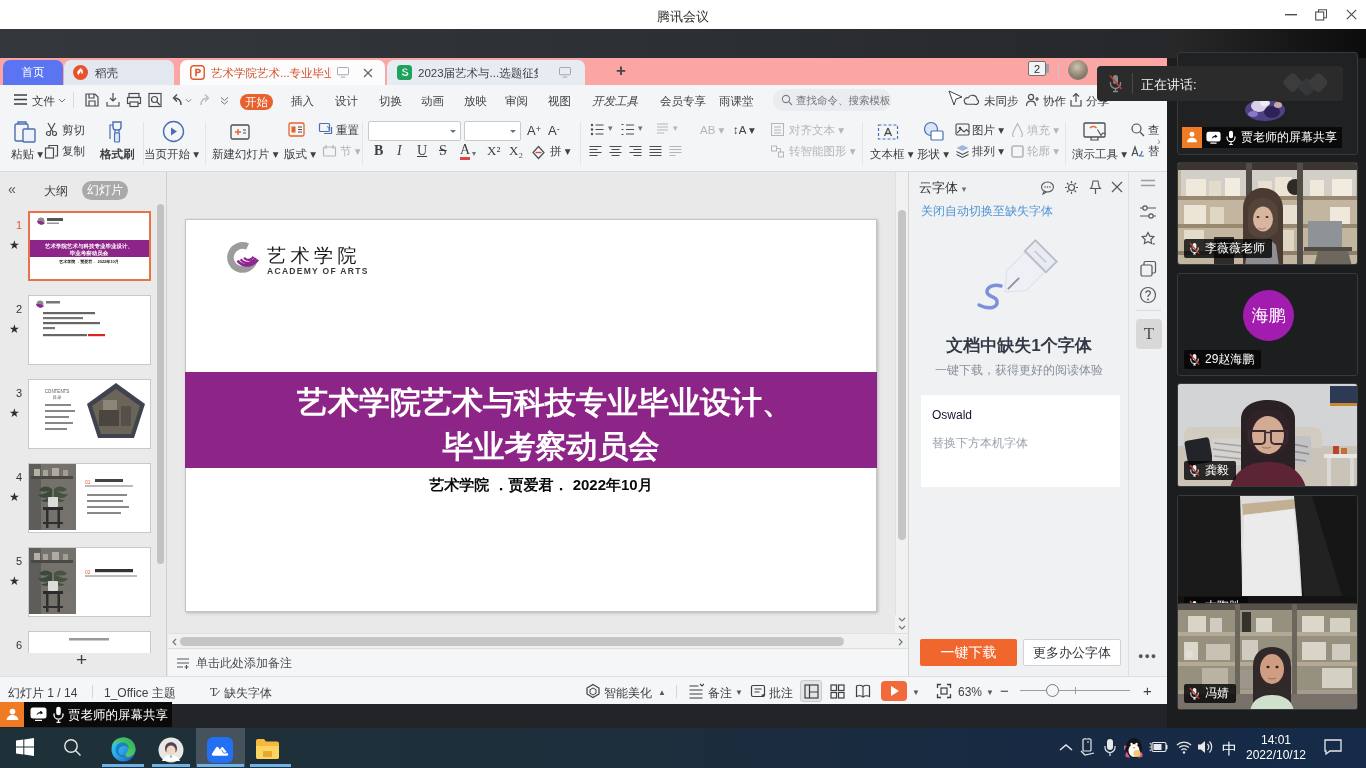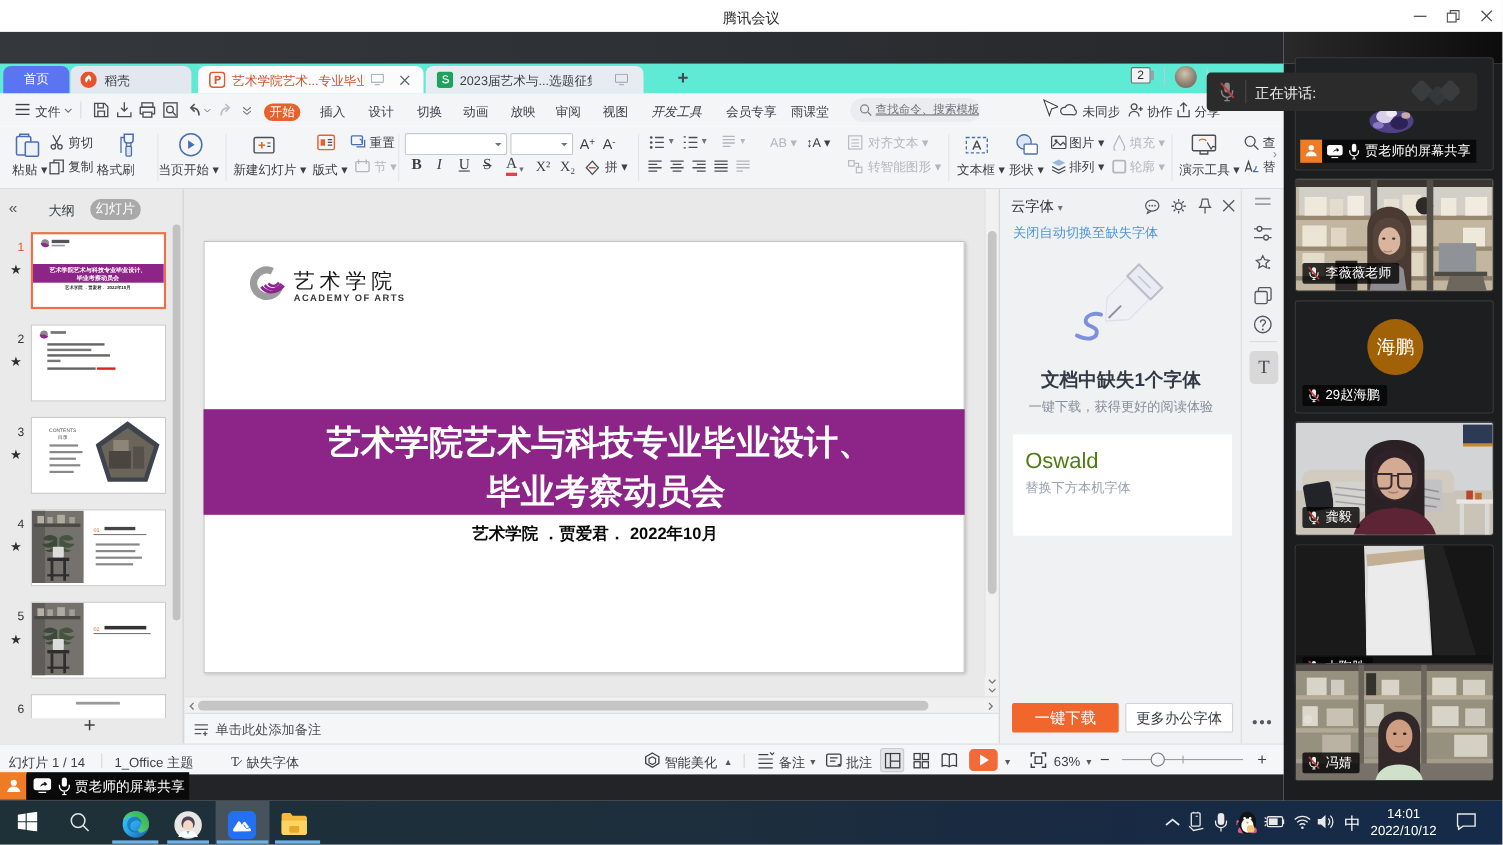--- a/index.html
+++ b/index.html
@@ -9,21 +9,21 @@
 
 
 #titlebar{left:0;top:0;width:1366px;height:15px;background:#fff;z-index:5;}
 #titlebar .t{position:absolute;left:0;right:0;top:8px;text-align:center;font-size:13px;color:#2e2e2e;}
 
 
 #wpsbar{left:0;top:29px;width:1167px;height:29px;background:linear-gradient(90deg,#34373b 0%,#2c2f33 60%,#26282b 100%);}
 #meettop{left:1167px;top:29px;width:199px;height:29px;background:linear-gradient(90deg,#29292a 0%,#0c0c0d 100%);}
 
 
-#tabbar{left:0;top:58px;width:1167px;height:27px;background:#5eead4;font-size:11.5px;}
+#tabbar{left:0;top:58px;width:1167px;height:27px;background:#fca5a5;font-size:11.5px;}
 .tab{position:absolute;top:2px;height:25px;}
 #tab-home{left:3px;width:60px;background:#5b74f1;color:#fff;text-align:center;line-height:25px;border-radius:7px 7px 0 0;}
 #tab-dk{left:64px;width:110px;background:#e3e8f0;border-radius:7px 7px 0 0;color:#3a3d42;}
 #tab-doc{left:180px;width:205px;background:#fcfcfd;border-radius:7px 7px 0 0;color:#d0502c;}
 #tab-sheet{left:387px;width:198px;background:#e7ecf2;border-radius:7px 7px 0 0;color:#3d4046;}
 .ticon{position:absolute;left:10px;top:5px;width:15px;height:15px;border-radius:3px;font-size:11px;font-weight:bold;text-align:center;line-height:15px;}
 .tnm{position:absolute;left:31px;top:6px;white-space:nowrap;overflow:hidden;max-width:120px;}
 .tmon{position:absolute;top:7px;width:12px;height:11px;}
 #tabplus{position:absolute;left:616px;top:3px;font-size:17px;color:#43464b;font-weight:bold;}
 #cntbox{position:absolute;left:1028px;top:3px;width:18px;height:15px;border:1px solid #6e7277;border-radius:2px;font-size:11px;color:#2e2e2e;text-align:center;line-height:14px;background:#f2f3f5;}
@@ -71,21 +71,21 @@
 #hscroll{position:absolute;left:0;top:461px;width:740px;height:15px;background:#f1f1f1;border-top:1px solid #e0e0e0;}
 #hthumb{position:absolute;left:12px;top:3px;width:664px;height:9px;background:#c5c5c5;border-radius:5px;}
 #notes{position:absolute;left:168px;top:476px;width:740px;height:28px;background:#f5f6f7;border-top:1px solid #dcdee1;font-size:12px;color:#4a4d52;line-height:28px;}
 
 #fontpanel{position:absolute;left:908px;top:0;width:220px;height:504px;background:#eff1f3;border-left:1px solid #d5d5d5;}
 #fp-head{position:absolute;left:10px;top:7px;font-size:13px;color:#2e3238;}
 #fp-link{position:absolute;left:12px;top:31px;font-size:12px;color:#4e94d5;}
 #fp-title{position:absolute;left:0;top:162px;width:220px;text-align:center;font-size:17px;font-weight:bold;color:#333a45;}
 #fp-sub{position:absolute;left:0;top:190px;width:220px;text-align:center;font-size:12px;color:#878f9b;}
 #fp-card{position:absolute;left:12px;top:223px;width:199px;height:92px;background:#fff;}
-#fp-oswald{position:absolute;left:11px;top:13px;font-size:20px;color:#4d7c0f;}
+#fp-oswald{position:absolute;left:11px;top:13px;font-size:12px;color:#0f172a;}
 #fp-rep{position:absolute;left:11px;top:40px;font-size:12px;color:#9aa2ac;}
 #fp-row{position:absolute;left:0;top:59px;width:199px;height:33px;background:#fafbfc;border-top:1px solid #eef0f2;}
 #btn-dl{position:absolute;left:11px;top:467px;width:97px;height:27px;background:#f0662c;border-radius:2px;color:#fff;font-size:14px;text-align:center;line-height:27px;}
 #btn-more{position:absolute;left:114px;top:467px;width:98px;height:27px;background:#fff;border:1px solid #cfd2d6;border-radius:2px;color:#34383e;font-size:13px;text-align:center;line-height:25px;}
 
 #rightstrip{position:absolute;left:1128px;top:0;width:39px;height:504px;background:#f0f1f2;border-left:1px solid #dedede;}
 .rsi{position:absolute;left:10px;width:18px;height:18px;}
 #tbtn{position:absolute;left:7px;top:147px;width:26px;height:30px;background:#d8d8d8;border-radius:4px;color:#4a4e54;font-size:17px;text-align:center;line-height:30px;font-family:"Liberation Serif",serif;}
 #dots3{position:absolute;left:9px;top:479px;color:#55595f;font-size:9px;letter-spacing:1px;}
 
@@ -232,21 +232,21 @@
   <span class="mi" style="left:421px;">动画</span>
   <span class="mi" style="left:464px;">放映</span>
   <span class="mi" style="left:505px;">审阅</span>
   <span class="mi" style="left:548px;">视图</span>
   <span class="mi" style="left:592px;font-style:italic;">开发工具</span>
   <span class="mi" style="left:660px;">会员专享</span>
   <span class="mi" style="left:719px;">雨课堂</span>
   <div id="searchbox"><svg style="position:absolute;left:8px;top:5px;width:12px;height:12px;" viewBox="0 0 12 12">
         <circle cx="5" cy="5" r="3.6" fill="none" stroke="#7b7e84" stroke-width="1.1"></circle>
         <path d="M8 8l3 3" stroke="#7b7e84" stroke-width="1.1"></path>
-      </svg><span style="margin-left:23px;text-decoration:underline;">查找命令、搜索模板</span></div>
+      </svg><span style="margin-left:23px;">查找命令、搜索模板</span></div>
   <svg class="mico" style="left:948px;top:5px;width:14px;height:18px;" viewBox="0 0 14 18">
       <path d="M1 1l5 14 2-6 6-2z" fill="#fff" stroke="#444" stroke-width="1"></path>
     </svg>
   <svg class="mico" style="left:963px;" viewBox="0 0 17 14">
       <path d="M12.5 11.5H5a3.5 3.5 0 1 1 .6-6.9A5 5 0 0 1 15 6.6a2.6 2.6 0 0 1-2.5 4.9z" fill="none" stroke="#4a4d52" stroke-width="1.2"></path>
     </svg>
   <span class="mi" style="left:984px;">未同步</span>
   <svg class="mico" style="left:1025px;" viewBox="0 0 16 16">
       <circle cx="6" cy="5" r="2.6" fill="none" stroke="#4a4d52" stroke-width="1.2"></circle>
       <path d="M1.5 14c0-3 2-4.8 4.5-4.8S10.5 11 10.5 14" fill="none" stroke="#4a4d52" stroke-width="1.2"></path>
@@ -278,21 +278,21 @@
       <rect x="1.5" y="4" width="8" height="10" fill="none" stroke="#4a4d52" stroke-width="1.2"></rect>
       <path d="M5 4V1.5h8.5V12H11" fill="none" stroke="#4a4d52" stroke-width="1.2"></path>
     </svg>
   <span class="rl" style="left:62px;top:29px;">复制</span>
   <svg class="ric" style="left:105px;width:24px;height:24px;" viewBox="0 0 24 24">
       <path d="M8 2h8v5c0 2-1 3-3 3h-2c-2 0-3-1-3-3z" fill="none" stroke="#4a6fb5" stroke-width="1.4"></path>
       <path d="M10 10v3h4v-3" fill="none" stroke="#4a6fb5" stroke-width="1.2"></path>
       <rect x="9.5" y="13" width="5" height="9" rx="1" fill="#dbe6f5" stroke="#4a6fb5" stroke-width="1.2"></rect>
       <path d="M8 5H5v14" fill="none" stroke="#4a6fb5" stroke-width="1.2"></path>
     </svg>
-  <span class="rl" style="left:88px;top:32px;">格式刷</span>
+  <span class="rl" style="left:100px;top:32px;font-weight:bold;">格式刷</span>
   <div class="rs" style="left:143px;"></div>
   <svg class="ric" style="left:162px;width:23px;height:23px;" viewBox="0 0 23 23">
       <circle cx="11.5" cy="11.5" r="10" fill="none" stroke="#4a6fb5" stroke-width="1.4"></circle>
       <path d="M9 7.5l6 4-6 4z" fill="#4a6fb5"></path>
     </svg>
   <span class="rl" style="left:144px;top:32px;">当页开始 ▾</span>
   <div class="rs" style="left:205px;"></div>
   <svg class="ric" style="left:228px;width:24px;height:24px;" viewBox="0 0 24 24">
       <rect x="3" y="5" width="18" height="14" rx="1.5" fill="none" stroke="#4a4d52" stroke-width="1.3"></rect>
       <path d="M7 12h6M10 9v6" stroke="#e8612c" stroke-width="1.4"></path>
@@ -804,21 +804,21 @@
       <path d="M70 82c3-4 8-6 14-6s11 2 14 6l3 21H67z" fill="#8d8d93"></path>
     </svg>
     <div class="vlab"><svg viewBox="0 0 14 14">
           <rect x="5" y="1" width="4" height="7" rx="2" fill="#eee"></rect>
           <path d="M3 6v1.2a4 4 0 0 0 8 0V6" fill="none" stroke="#eee" stroke-width="1.1"></path>
           <path d="M7 11v2M5.5 13h3" stroke="#eee" stroke-width="1.1"></path>
           <path d="M2 1l10 11.5" stroke="#c43b3b" stroke-width="1.5"></path>
         </svg>李薇薇老师</div>
   </div>
   <div class="video" id="v3" style="top:215px;height:103px;background:#1d1e20;">
-    <div class="abs" style="left:65px;top:16px;width:51px;height:51px;border-radius:50%;background:#a16207;color:#fff;font-size:17px;text-align:center;line-height:51px;">海鹏</div>
+    <div class="abs" style="left:65px;top:16px;width:51px;height:51px;border-radius:50%;background:#a21caf;color:#fff;font-size:17px;text-align:center;line-height:51px;">海鹏</div>
     <div class="vlab"><svg viewBox="0 0 14 14">
           <rect x="5" y="1" width="4" height="7" rx="2" fill="#eee"></rect>
           <path d="M3 6v1.2a4 4 0 0 0 8 0V6" fill="none" stroke="#eee" stroke-width="1.1"></path>
           <path d="M7 11v2M5.5 13h3" stroke="#eee" stroke-width="1.1"></path>
           <path d="M2 1l10 11.5" stroke="#c43b3b" stroke-width="1.5"></path>
         </svg>29赵海鹏</div>
   </div>
   <div class="video" id="v4" style="top:325px;height:104px;">
     <svg width="181" height="104" viewBox="0 0 181 104">
       <rect width="181" height="104" fill="#d2d4d6"></rect>

